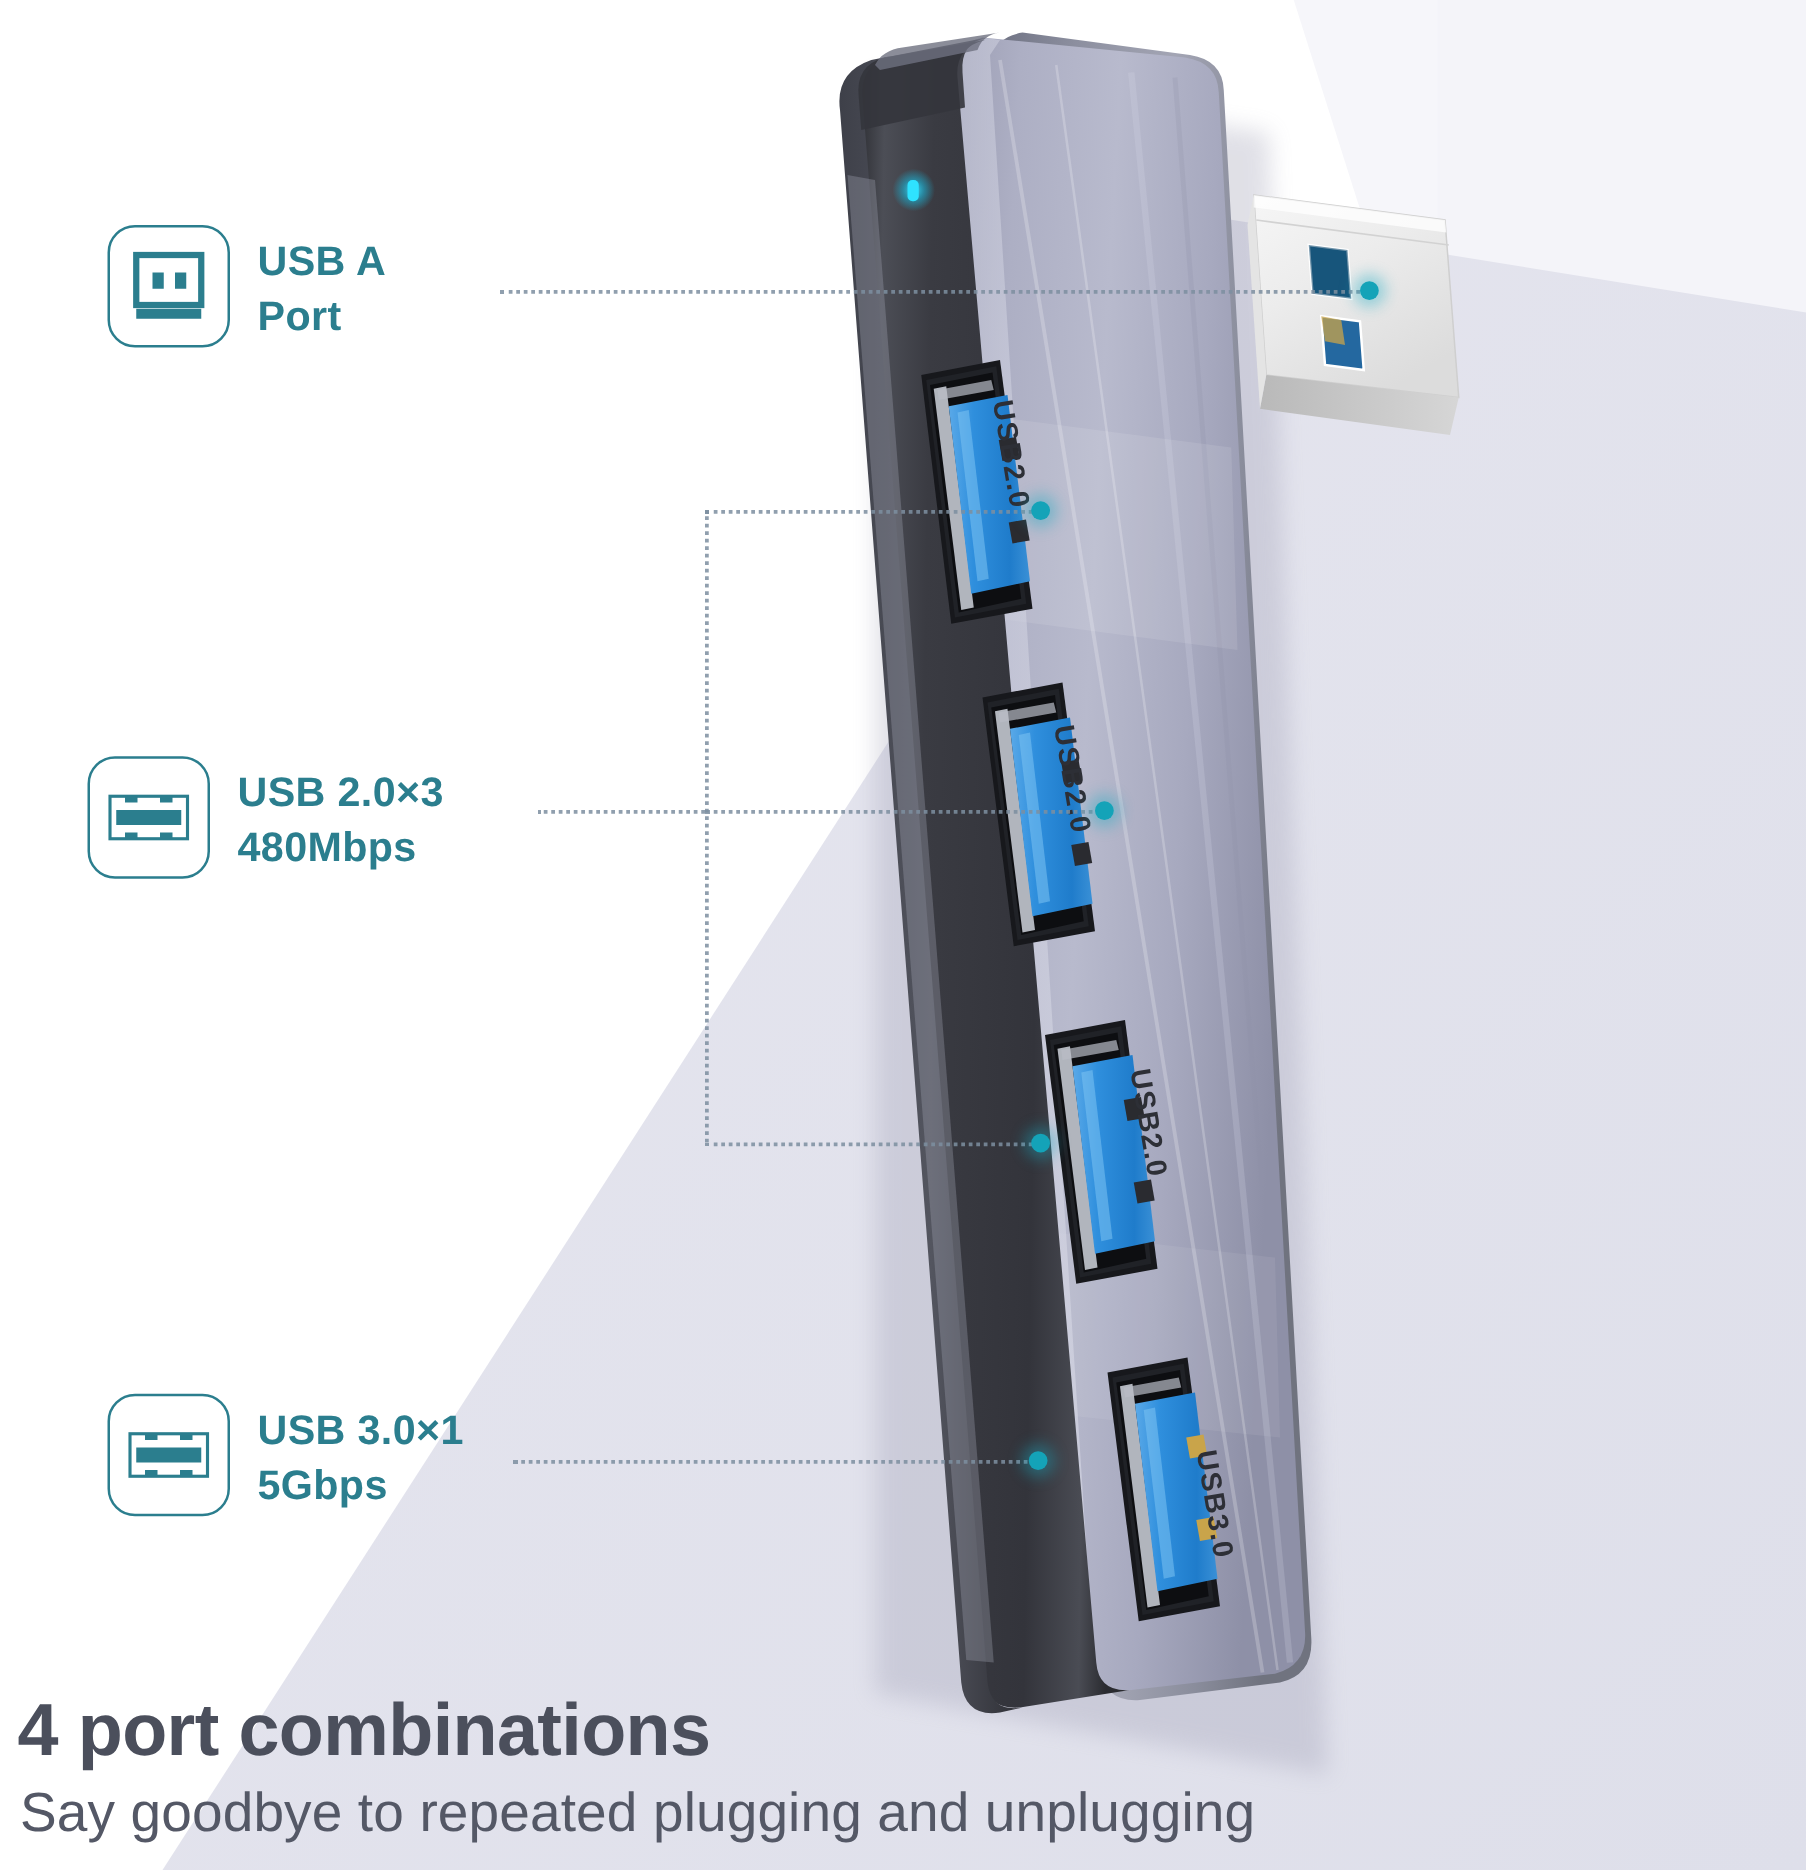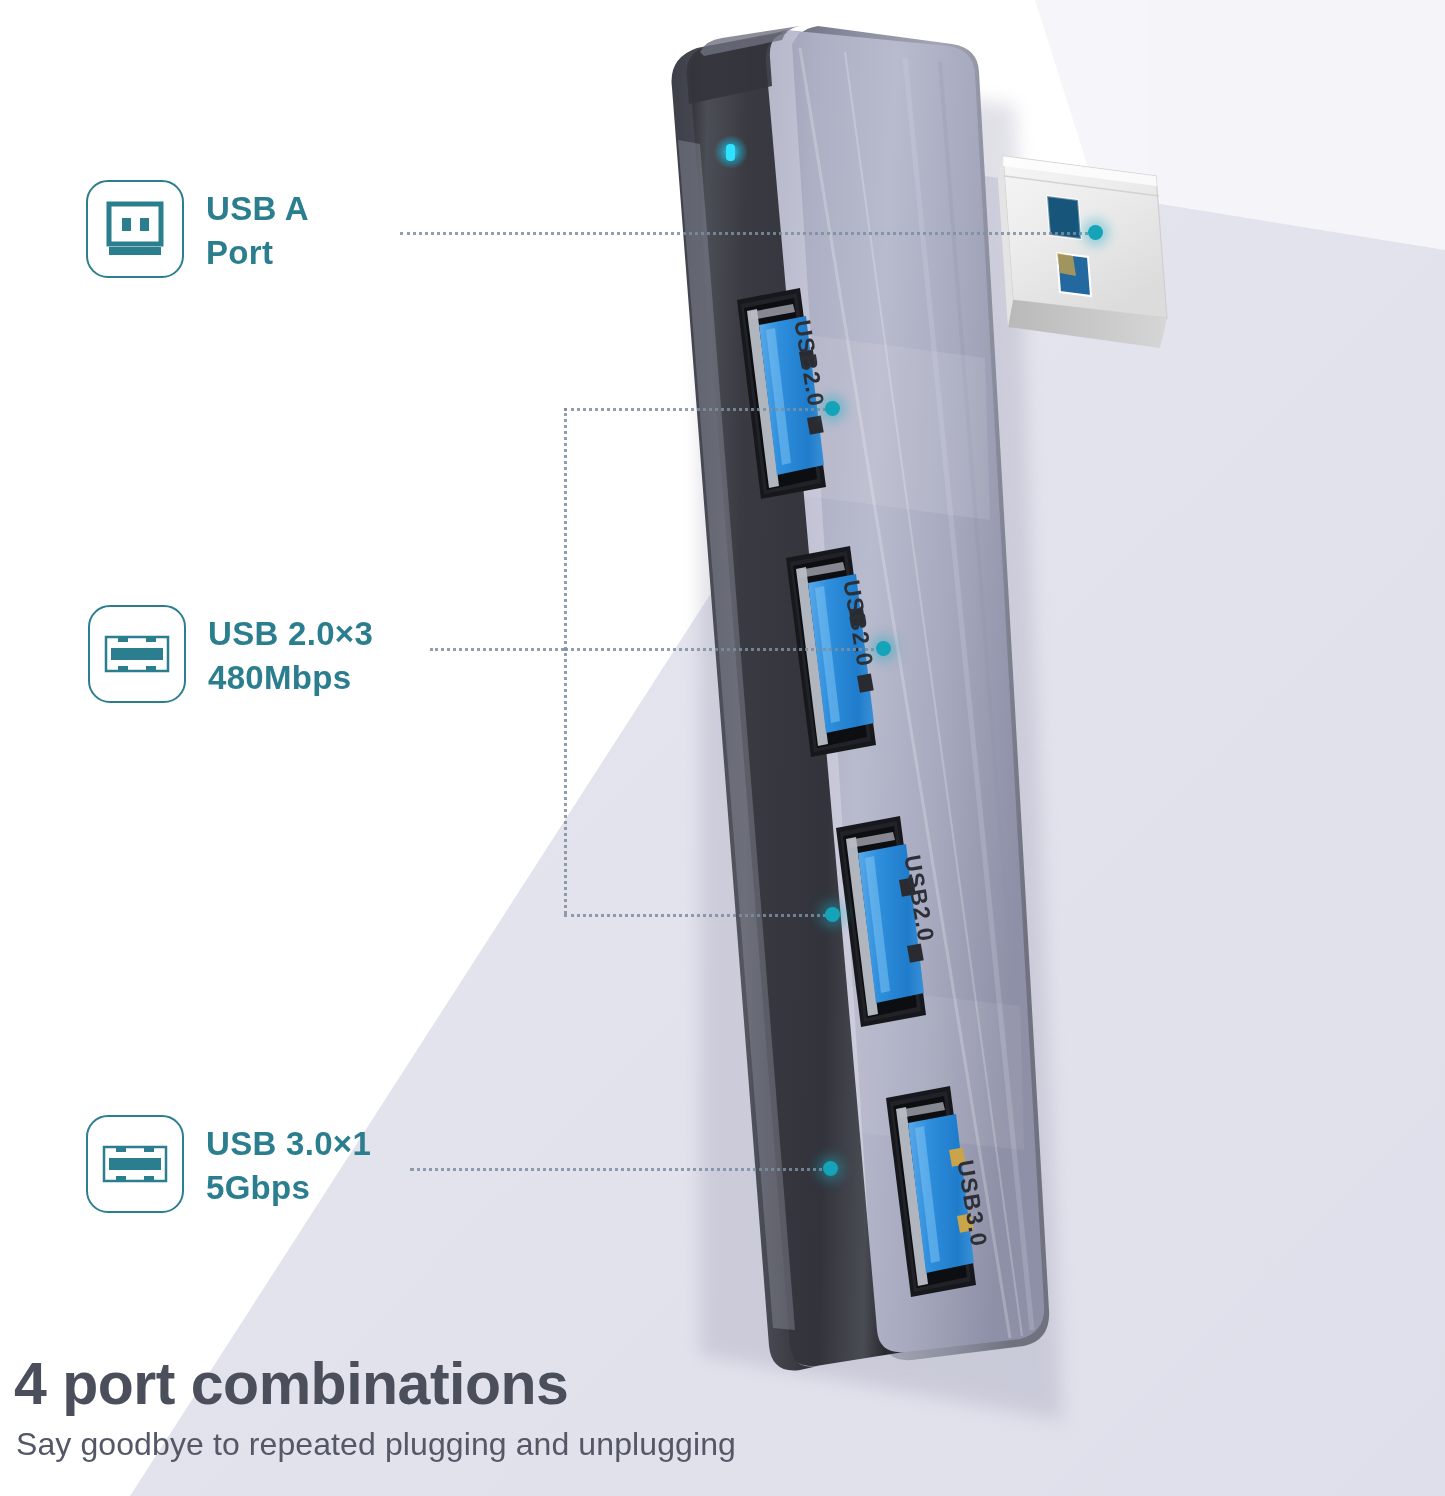--- a/index.html
+++ b/index.html
@@ -66,21 +66,21 @@
     font-size:59px;
     font-weight:bold;
     color:#4b4f5c;
     letter-spacing:-0.5px;
     white-space:nowrap;
     margin-top:25px;
   }
   .subline{
     position:absolute;
     left:16px; top:1426px;
-    font-size:32px;
+    font-size:44px;
     color:#545866;
     letter-spacing:0.1px;
     white-space:nowrap;
   }
 
   
   #device{ position:absolute; left:0; top:0; }
   .vlabel{
     position:absolute;
     color:#2d2f36;
@@ -344,21 +344,21 @@
         <rect x="36" y="18" width="9" height="13" fill="#2b7e8e"></rect>
         <rect x="5" y="47" width="52" height="8" fill="#2b7e8e"></rect>
       </svg>
     </div>
     <div class="callout-text">
       <div>USB A</div>
       <div>Port</div>
     </div>
   </div>
 
-  <div class="callout" style="left:88px; top:605px;">
+  <div class="callout" style="left:70px; top:605px;">
     <div class="ico-box">
       <svg width="66" height="38" viewBox="0 0 66 38">
         <rect x="2" y="2" width="62" height="34" fill="none" stroke="#2b7e8e" stroke-width="2.5"></rect>
         <rect x="7" y="13" width="52" height="12" fill="#2b7e8e"></rect>
         <rect x="14" y="2" width="10" height="5" fill="#2b7e8e"></rect>
         <rect x="42" y="2" width="10" height="5" fill="#2b7e8e"></rect>
         <rect x="14" y="31" width="10" height="5" fill="#2b7e8e"></rect>
         <rect x="42" y="31" width="10" height="5" fill="#2b7e8e"></rect>
       </svg>
     </div>

